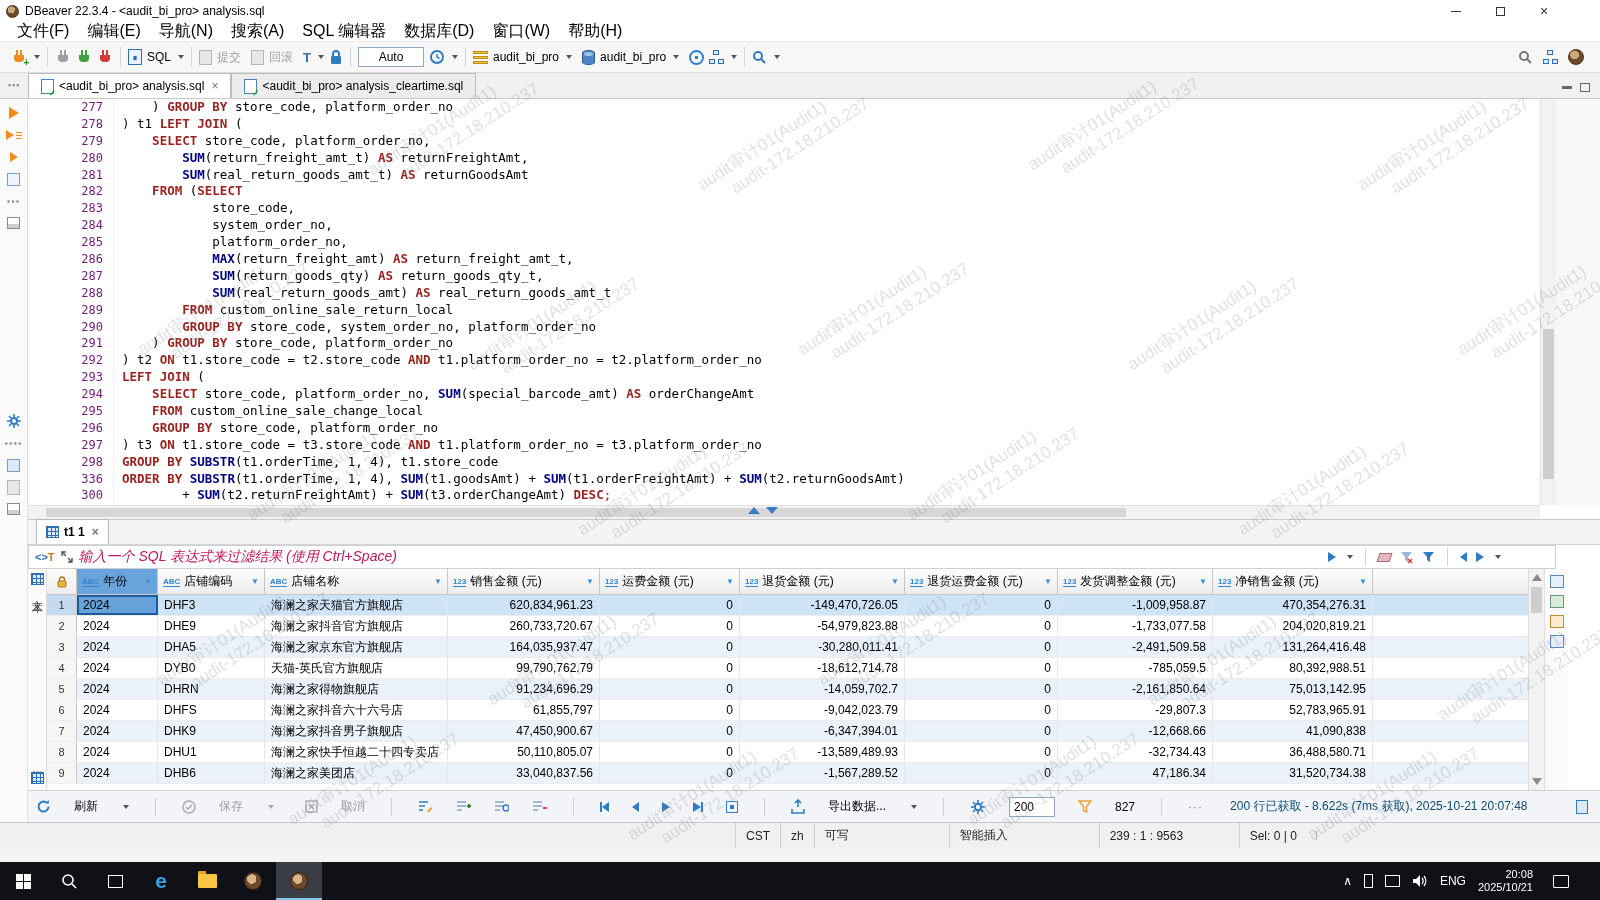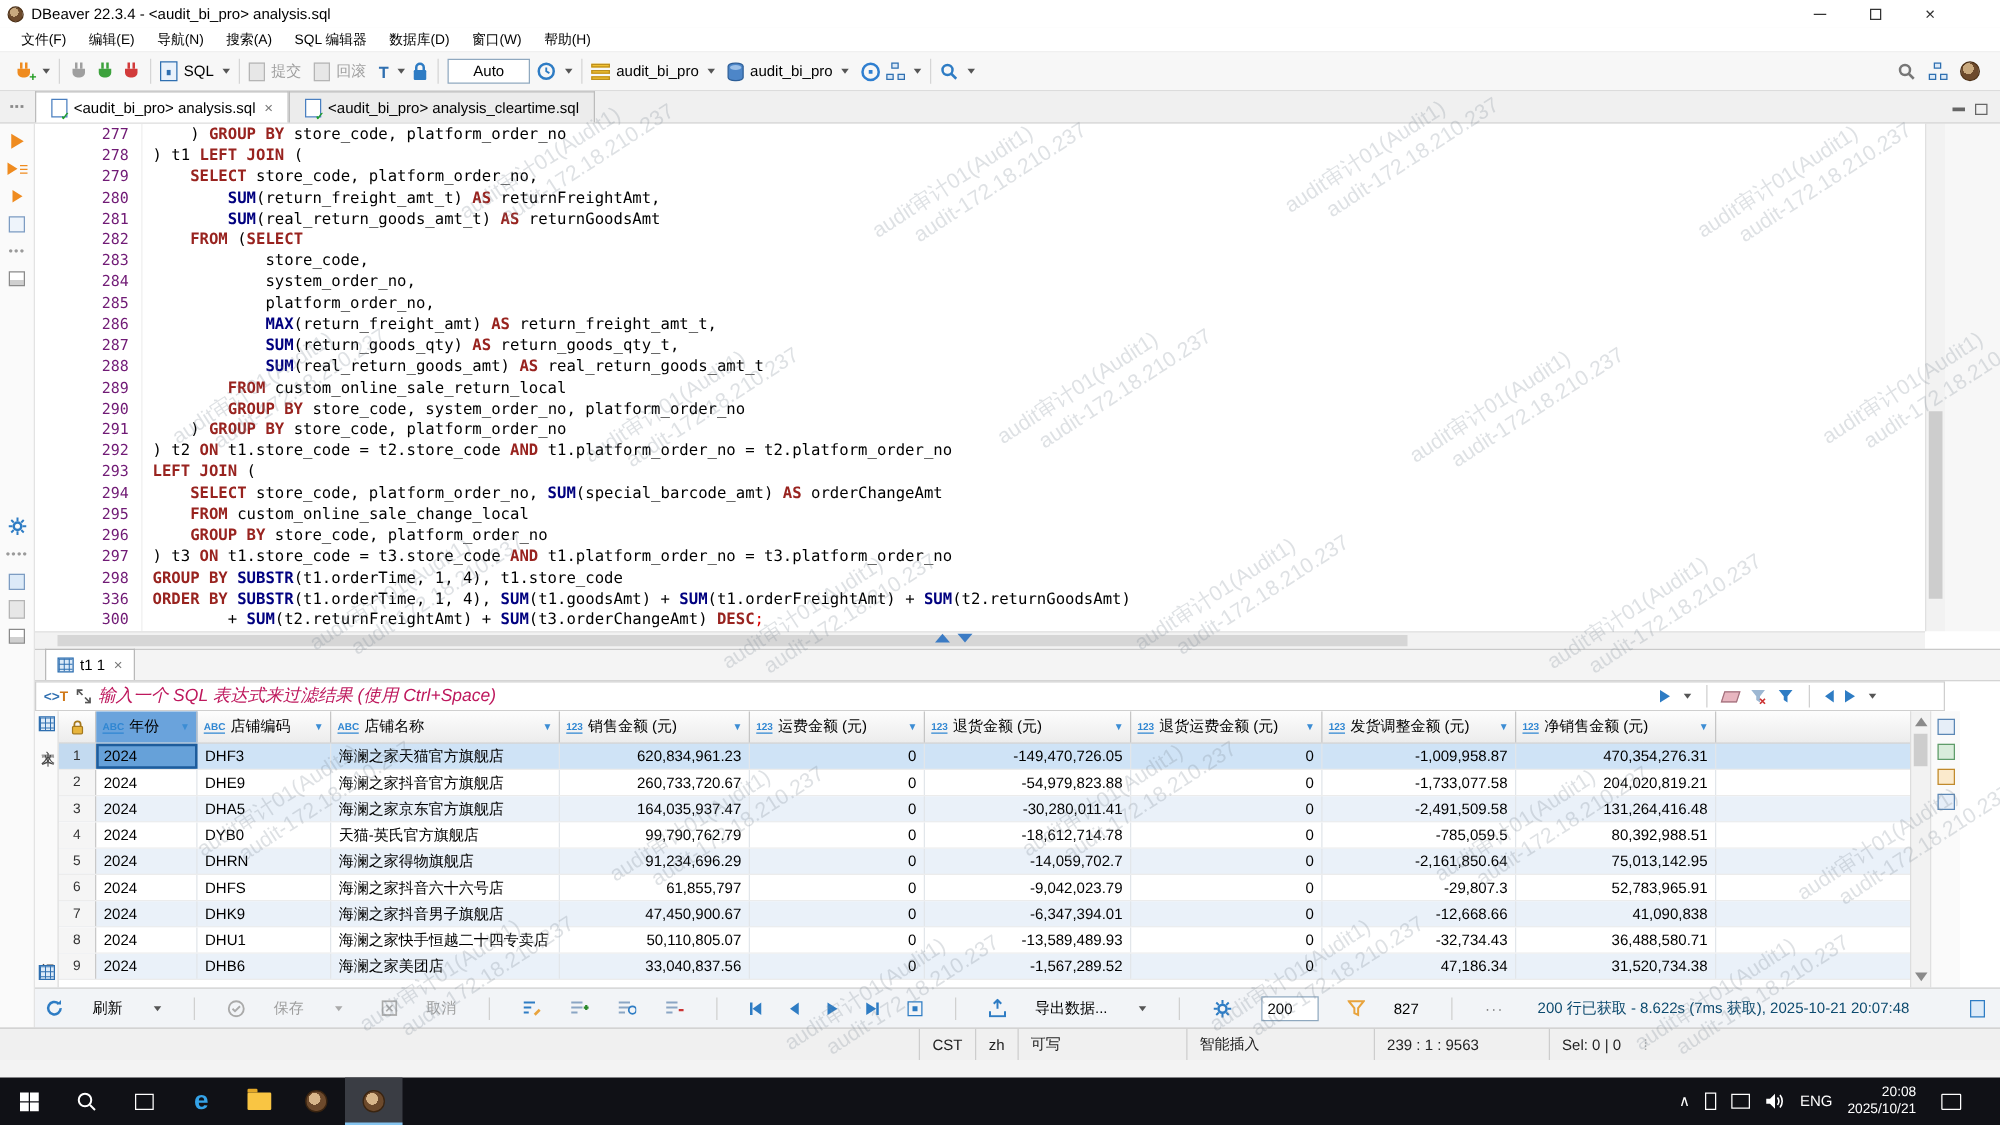--- a/index.html
+++ b/index.html
@@ -12,21 +12,21 @@
   .beaver { width:13px; height:13px; border-radius:50%; background:radial-gradient(circle at 40% 35%, #c9a97e 0 35%, #6d4a2c 36% 100%); border:1px solid #4c3016; }
   .titlebar .t { margin-left:6px; font-size:12px; }
   .wctrls { margin-left:auto; display:flex; margin-right:34px; }
   .wctrl { width:44px; height:22px; display:flex; align-items:center; justify-content:center; color:#333; }
   .wc-min i { display:block; width:10px; height:1px; background:#333; }
   .wc-max i { display:block; width:9px; height:9px; border:1px solid #333; }
   .wc-close { font-size:14px; }
 
   
   .menubar { position:absolute; top:22px; left:0; right:0; height:20px; background:#fff; display:flex; align-items:center; padding-left:8px; border-bottom:1px solid #ececec;}
-  .menu-item { padding:2px 9px; font-size:11px; cursor:default; }
+  .menu-item { padding:2px 9px; font-size:16px; cursor:default; }
 
   
   .toolbar { position:absolute; top:42px; left:0; right:0; height:31px; background:#f7f7f7; border-bottom:1px solid #dcdcdc; display:flex; align-items:center; padding:0 6px; }
   .tb-group { display:flex; align-items:center; gap:5px; padding:0 5px; }
   .tb-sep { width:1px; height:20px; background:#d5d5d5; margin:0 2px; }
   .caret { width:0; height:0; border-top:4px solid #555; border-left:3px solid transparent; border-right:3px solid transparent; margin-left:2px; }
   .tb-lbl { font-size:12px; }
   .tb-lbl.dis { color:#9f9f9f; }
   .combo { min-width:66px; height:20px; border:1px solid #8fa8bf; background:#fff; display:flex; align-items:center; justify-content:center; font-size:12px; }
   .plug { width:16px; height:16px; position:relative; }
@@ -86,21 +86,21 @@
   .ed-vscroll .thumb { position:absolute; left:2px; width:11px; top:230px; height:150px; background:#cdcdcd; }
   .ed-hscroll { position:absolute; left:28px; top:406px; width:1512px; height:14px; background:#f2f2f2; border-top:1px solid #e0e0e0; }
   .ed-hscroll .thumb { position:absolute; left:18px; top:2px; width:1080px; height:9px; background:#d6d6d6; }
   .sash-arrows { position:absolute; left:748px; top:408px; display:flex; gap:6px; }
   .tri-up { width:0;height:0;border-bottom:7px solid #3b7bc4;border-left:6px solid transparent;border-right:6px solid transparent; }
   .tri-dn { width:0;height:0;border-top:7px solid #3b7bc4;border-left:6px solid transparent;border-right:6px solid transparent; }
   .ed-right { position:absolute; left:1556px; top:0; width:44px; height:406px; background:#f7f7f7; }
 
   
   .res-tabs { position:absolute; left:28px; top:420px; width:1572px; height:26px; background:#f4f4f4; border-top:1px solid #c9c9c9; border-bottom:1px solid #d4d4d4; display:flex; align-items:flex-end; }
-  .res-tab { height:25px; margin-left:8px; padding:0 9px; background:#fff; border:1px solid #b9b9b9; border-bottom:none; display:flex; align-items:center; gap:5px; font-size:12px; }
+  .res-tab { height:25px; margin-left:8px; padding:0 9px; background:#fff; border:1px solid #b9b9b9; border-bottom:none; display:flex; align-items:center; gap:5px; font-size:12px;font-weight:bold; }
   .gicon { width:13px; height:12px; border:1px solid #2f6fb0; background-image:linear-gradient(#2f6fb0 1px,transparent 1px),linear-gradient(90deg,#2f6fb0 1px,transparent 1px); background-size:4px 4px; background-color:#dceaf8; }
   .filter-bar { position:absolute; left:28px; top:446px; width:1528px; height:24px; background:#fff; border:1px solid #cfcfcf; display:flex; align-items:center; padding:0 6px; gap:6px; }
   .fb-icon i { color:#2f6fb0; font-style:normal; font-weight:bold; font-size:11px; }
   .fb-icon b { color:#d07818; font-size:11px; }
   .fb-sql { color:#21459a; white-space:nowrap; overflow:hidden; max-width:610px; font-size:12.5px; }
   .fb-ph { color:#be185d; font-style:italic; font-size:14px; white-space:nowrap; }
   .fb-right { margin-left:auto; display:flex; align-items:center; gap:9px; padding-right:48px; }
   .tri-r { width:0;height:0;border-left:8px solid #2e7cc4;border-top:5px solid transparent;border-bottom:5px solid transparent; }
   .tri-l { width:0;height:0;border-right:7px solid #2e7cc4;border-top:5px solid transparent;border-bottom:5px solid transparent; }
   .eraser { width:13px; height:9px; background:#e8b6c0; border:1px solid #a0707c; transform:skewX(-18deg); }

